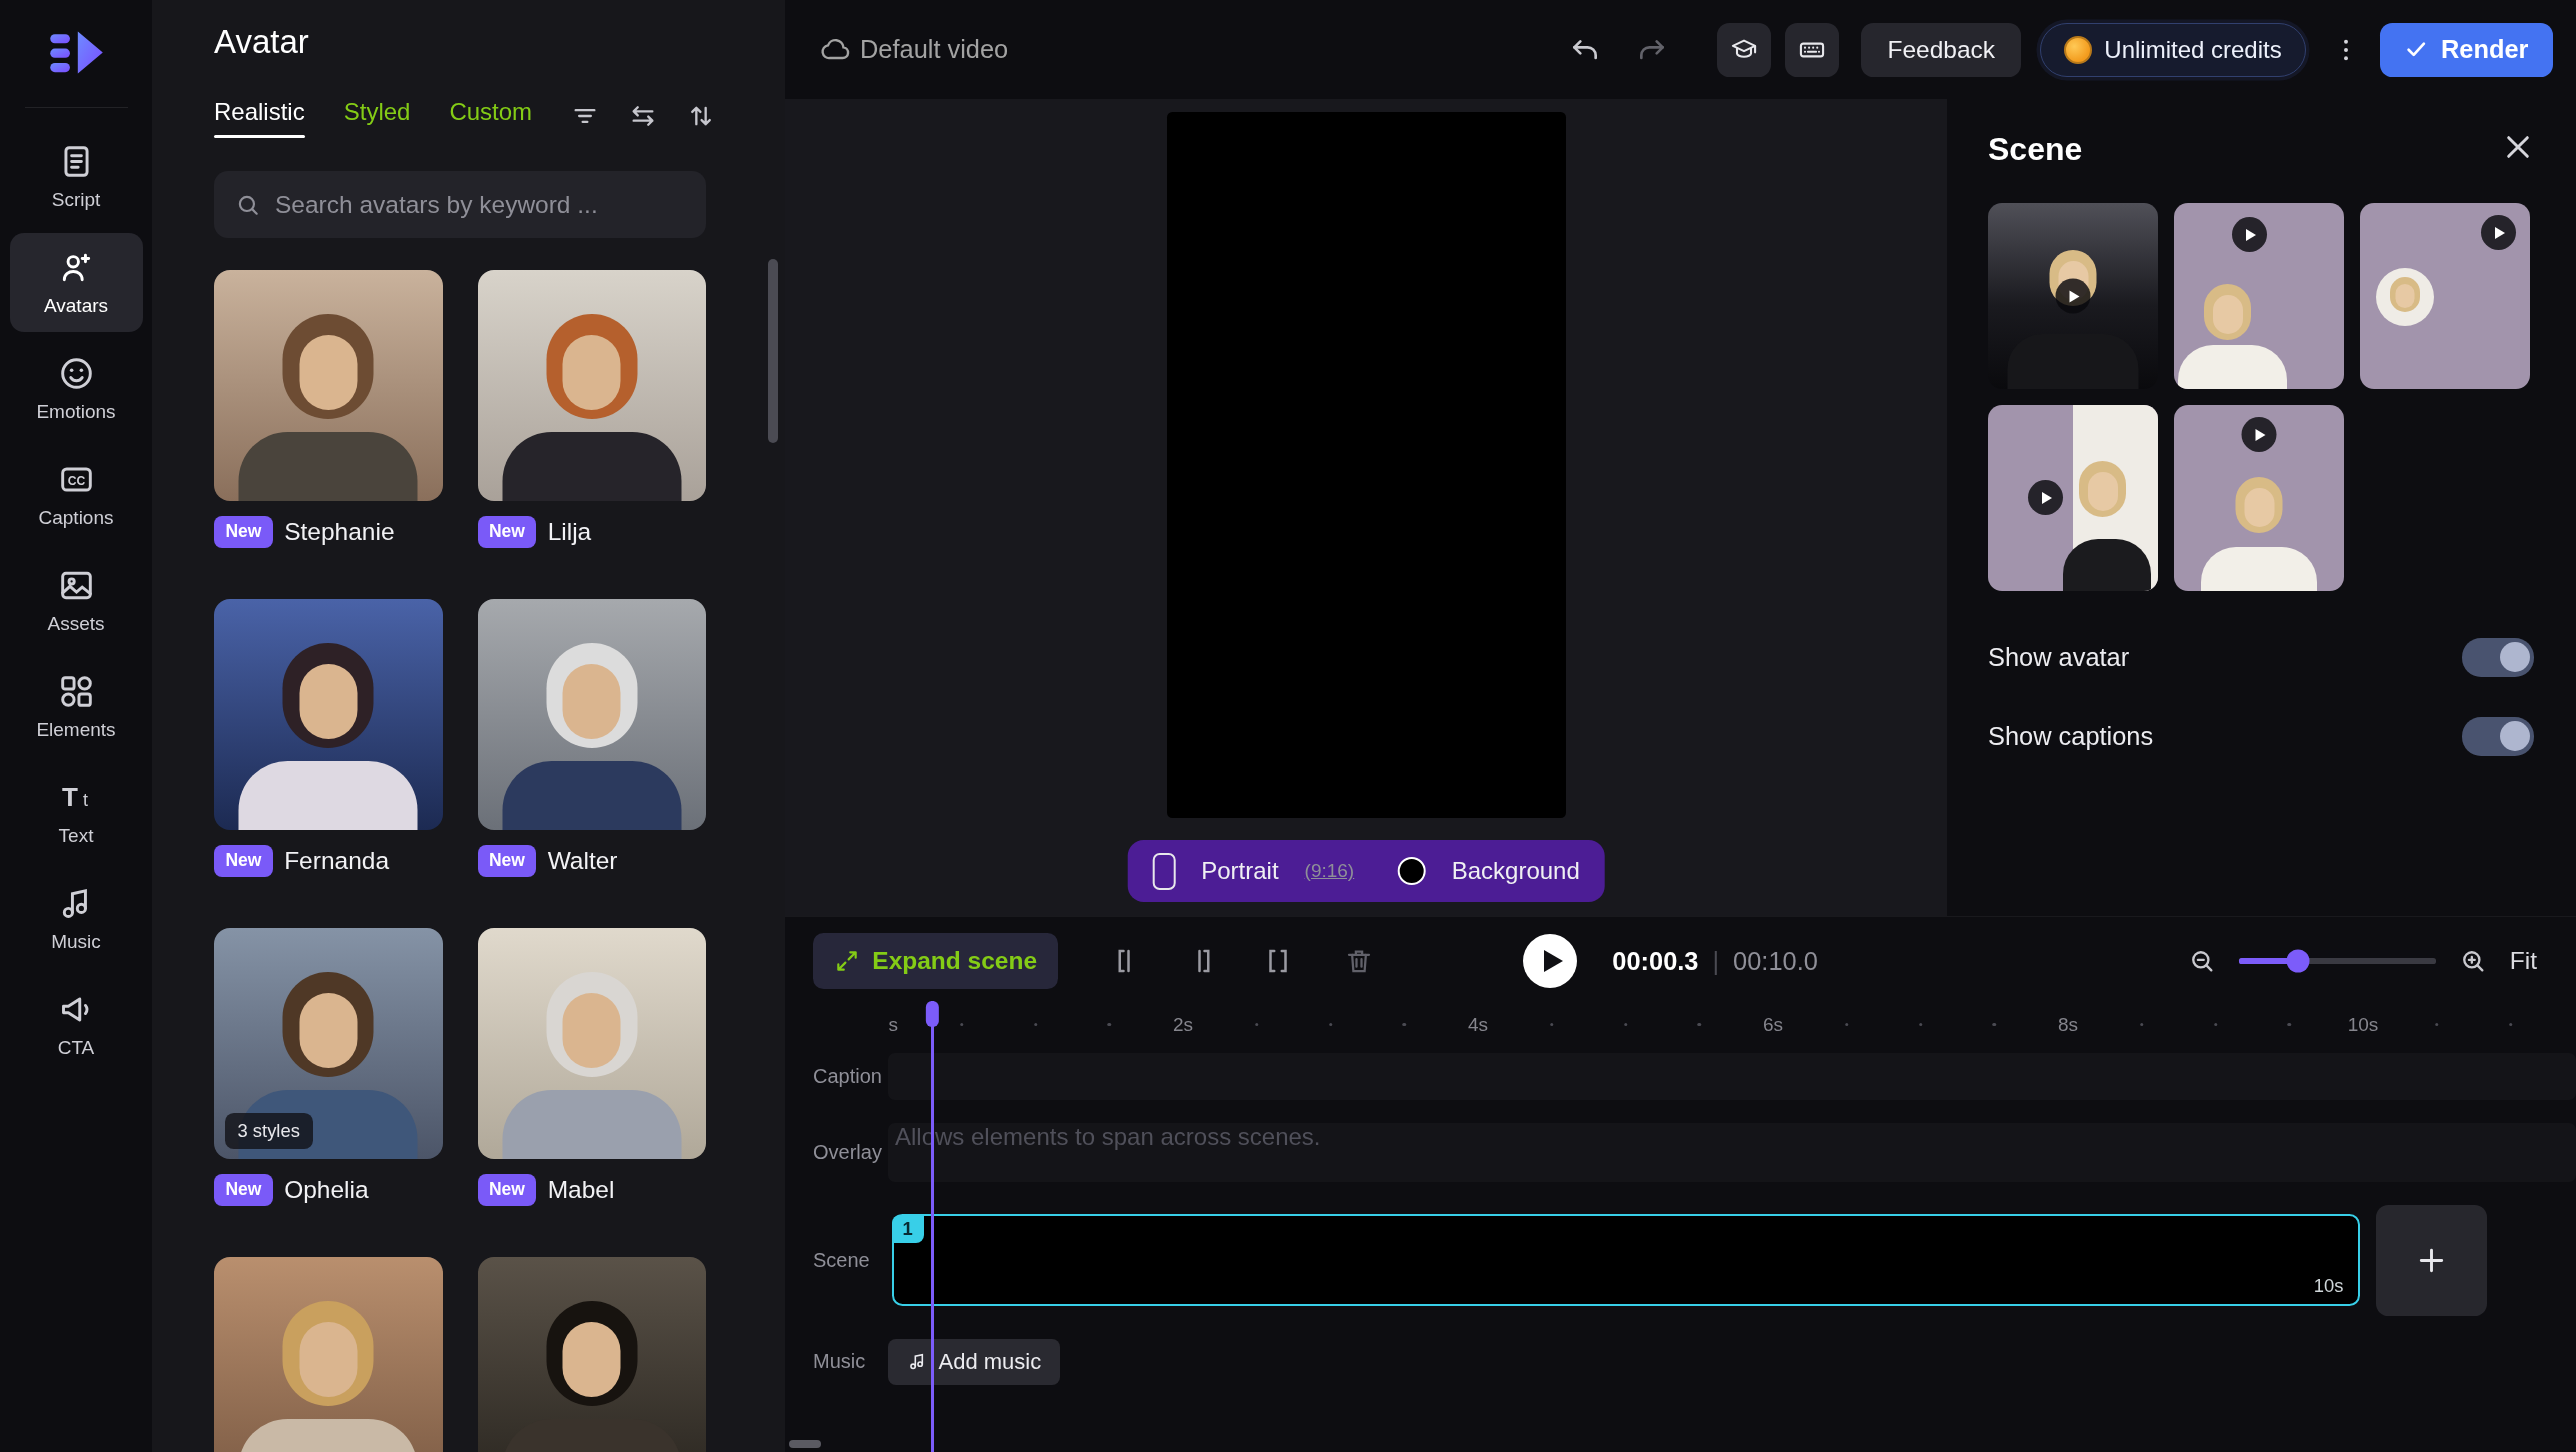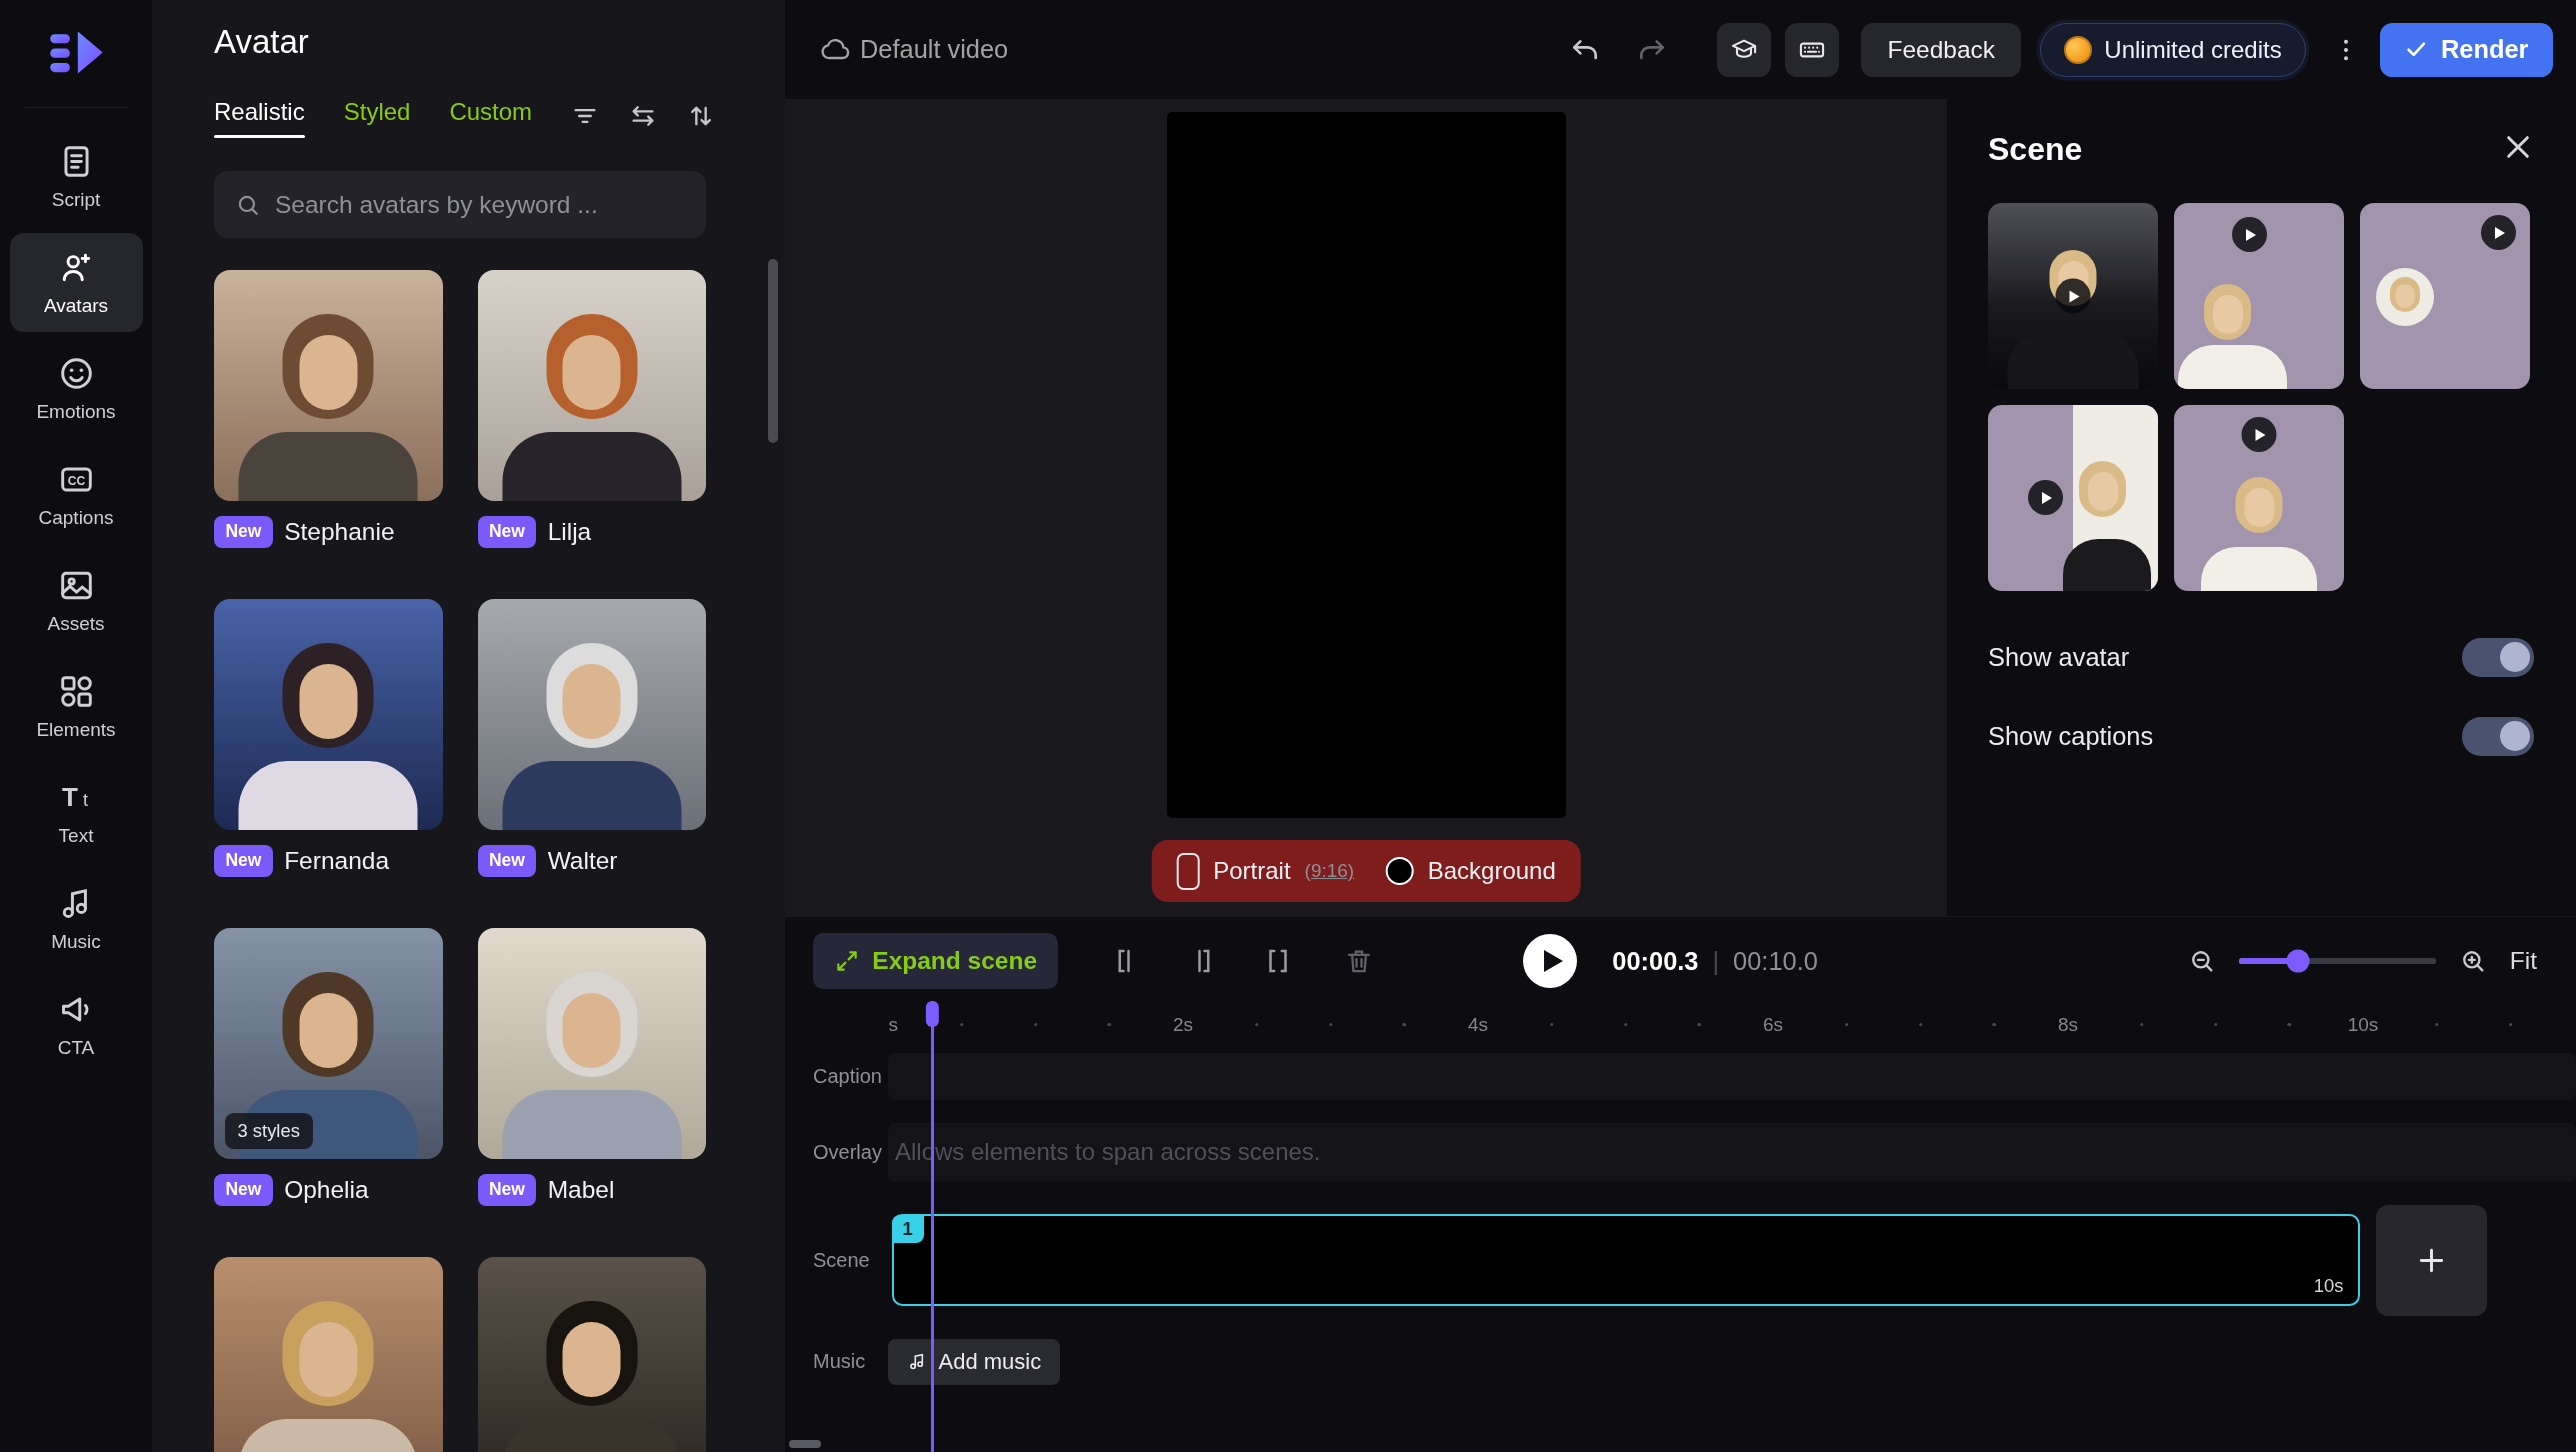--- a/index.html
+++ b/index.html
@@ -69,21 +69,21 @@
   .kebab-btn { margin:0 16px 0 23px; color:#d5d5db; width:35px; display:flex; justify-content:center; }
   .kebab-btn svg { width:28px; height:28px; }
   .render-btn { height:54px; padding:0 24.5px; border-radius:12.3px; background:#4473f2; color:#fff; font-size:25.4px; font-weight:bold; display:flex; align-items:center; gap:12.3px; }
   .render-btn svg { width:24.5px; height:24.5px; }
 
   .content-row { flex:1; display:flex; min-height:0; }
 
   
   .canvas-wrap { flex:0 0 1162px; background:#18181d; position:relative; }
   .stage { width:399px; height:706px; background:#000; margin:13px auto 0; border-radius:5.3px; }
-  .canvas-toolbar { position:absolute; left:50%; transform:translateX(-50%); bottom:14px; height:62px; background:#7f1d1d; border-radius:16px; display:flex; align-items:center; padding:0 24.5px; gap:14px; white-space:nowrap; }
+  .canvas-toolbar { position:absolute; left:50%; transform:translateX(-50%); bottom:14px; height:62px; background:#4c1d95; border-radius:16px; display:flex; align-items:center; padding:0 24.5px; gap:26px; white-space:nowrap; }
   .phone-icon { width:23px; height:37px; border:2.6px solid #e8e8ec; border-radius:7px; }
   .orientation-label { font-size:24px; color:#f0f0f3; }
   .ratio-label { font-size:19px; color:#8f8f98;text-decoration:underline; }
   .bg-swatch { width:28px; height:28px; border-radius:50%; background:#000; border:2.6px solid #fff; margin-left:17.5px; }
   .background-label { font-size:24px; color:#f0f0f3; }
 
   
   .scene-panel { flex:1; padding:32px 42px 0 41px; position:relative; }
   .scene-title { font-size:32px; font-weight:bold; }
   .close-btn { position:absolute; top:32px; right:42px; width:32px; height:32px; color:#d6d6dc; }
@@ -143,21 +143,21 @@
   .tl-ruler { margin-left:75px; height:39px; display:flex; align-items:center; color:#85858d; font-size:19px; overflow:hidden; }
   .ruler-seg { flex:0 0 295px; display:grid; grid-template-columns:repeat(4,1fr); align-items:center; }
   .ruler-seg > * { justify-self:start; transform:translateX(-50%); }
   .tick-dot { width:3.5px; height:3.5px; border-radius:50%; background:#4a4a52; }
 
   .tl-rows { margin-top:8.8px; }
   .tl-row { display:flex; align-items:center; margin-bottom:23px; }
   .tl-row-label { flex:0 0 75px; font-size:20px; color:#8f8f98; }
   .tl-row-content { flex:1; position:relative; }
   .band { height:47px; background:rgba(255,255,255,.03); border-radius:7px; }
-  .band.tall { height:59px; display:flex; align-items:center; padding-left:7px; }
+  .band.tall { height:59px; display:flex; align-items:flex-start; padding-left:7px; }
   .overlay-hint { color:#50505a; font-size:24px; }
   .scene-row-content { height:111px; display:flex; align-items:center; }
   .scene-clip { width:1468px; height:92px; margin-left:3.5px; background:#000; border:2.6px solid #38cfe8; border-radius:10.5px; position:relative; }
   .clip-num { position:absolute; top:-1.8px; left:-1.8px; background:#38cfe8; color:#082b33; font-size:18.4px; font-weight:bold; width:32px; height:28px; display:flex; align-items:center; justify-content:center; border-radius:8px 0 8px 0; }
   .clip-duration { position:absolute; right:14px; bottom:7px; font-size:18.4px; color:#cfd6d9; }
   .add-scene-btn { width:111px; height:111px; margin-left:16px; border-radius:12.3px; background:#27272d; display:flex; align-items:center; justify-content:center; color:#e8e8ec; }
   .add-scene-btn svg { width:35px; height:35px; }
   .add-music-btn { height:46px; padding:0 19px; border-radius:8px; background:#2a2a31; display:inline-flex; align-items:center; gap:10.5px; font-size:22px; color:#ececf0; }
   .add-music-btn svg { width:21px; height:21px; }
 

